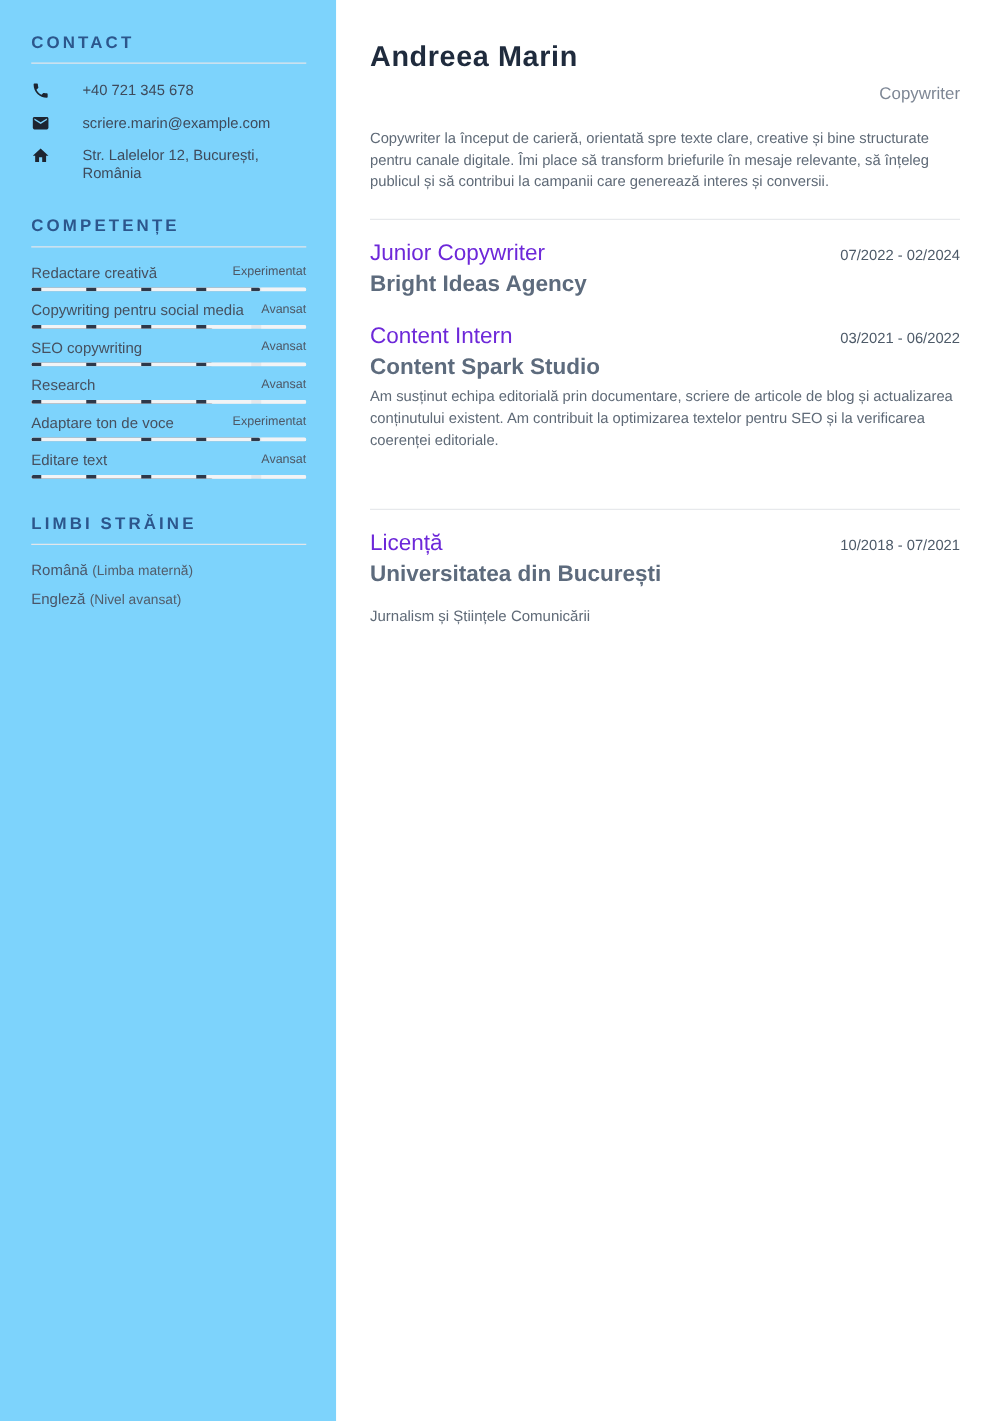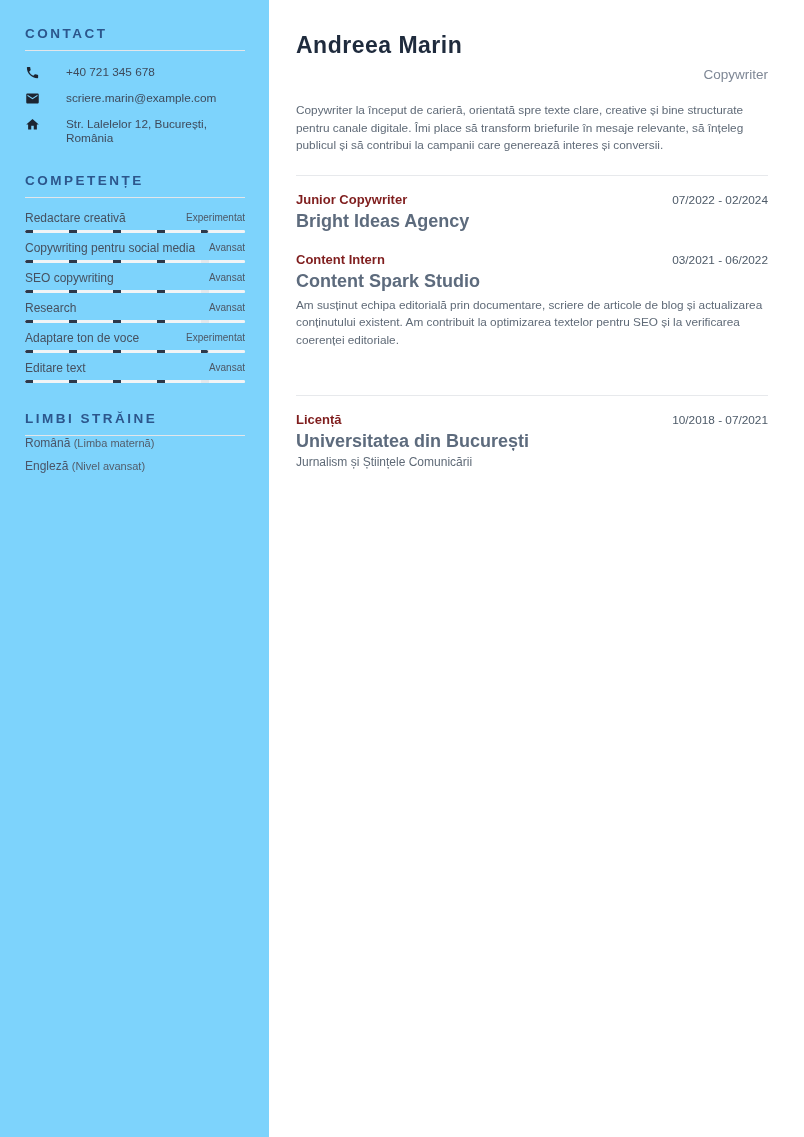--- a/index.html
+++ b/index.html
@@ -71,21 +71,21 @@
     border-radius: 2px;
   }
   .bar-ticks {
     position: absolute;
     inset: 0;
     background-image: linear-gradient(90deg, transparent 0, transparent calc(20% - 1px), #f2f4f6 calc(20% - 1px), #f2f4f6 20%);
     background-size: 20% 100%;
     background-repeat: repeat-x;
   }
 
-  .lang-list { }
+  .lang-list { margin-top: 13px; }
   .lang-row { font-size: 12px; color: #4a5568; margin-bottom: 9px; }
   .lang-note { font-size: 11px; color: #525d6b; }
 
   
   .main {
     position: absolute;
     left: 269px; top: 0; right: 0; bottom: 0;
     background: #ffffff;
     padding: 26px 36px 0 27px;
   }
@@ -117,25 +117,25 @@
     color: #2b5c9f;
   }
   .main .rule { background: #e7e9ec; }
   .entry { margin-top: 16px; }
   .entry + .entry { margin-top: 20px; }
   .entry-head {
     display: flex;
     justify-content: space-between;
     align-items: baseline;
   }
-  .entry-title { font-size: 13px; font-weight: bold; color: #7f1d1d; }
+  .entry-title { font-size: 18px; font-weight: normal; color: #6d28d9; }
   .entry-dates { font-size: 11.8px; color: #4d5a68; }
   .entry-org { font-size: 18px; font-weight: bold; color: #5d6b7d; margin-top: 4px; }
   .entry-desc { font-size: 11.8px; line-height: 17.5px; color: #5f6a77; margin-top: 5px; }
-  .entry-field { font-size: 12px; color: #5f6a77; margin-top: 3px; }
+  .entry-field { font-size: 12px; color: #5f6a77; margin-top: 16px; }
 </style>
 </head>
 <body>
 
 <div class="page">
 
   <aside class="sidebar">
 
     <section class="side-section">
       <h2 class="side-heading">CONTACT</h2>

